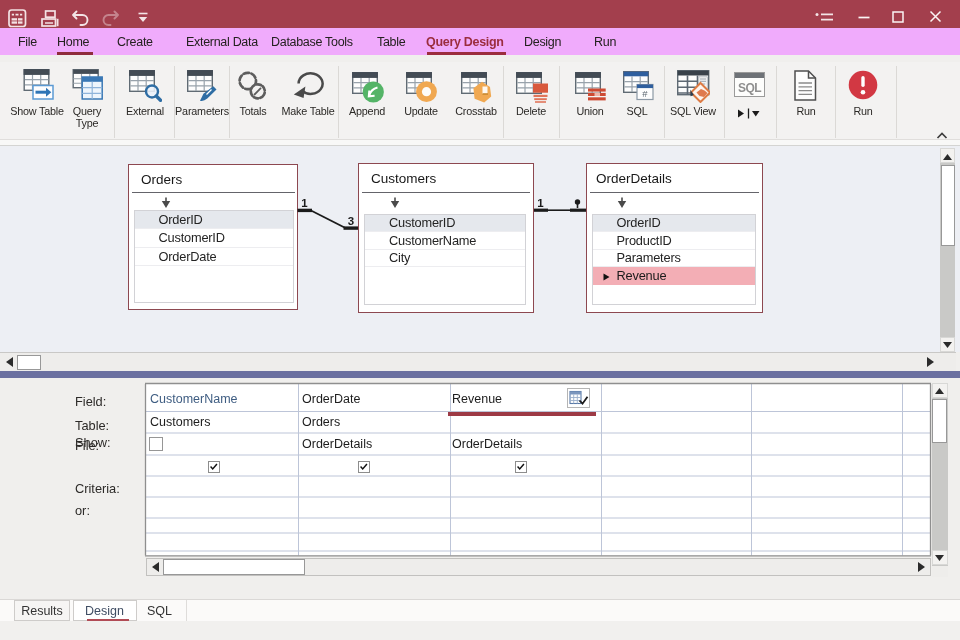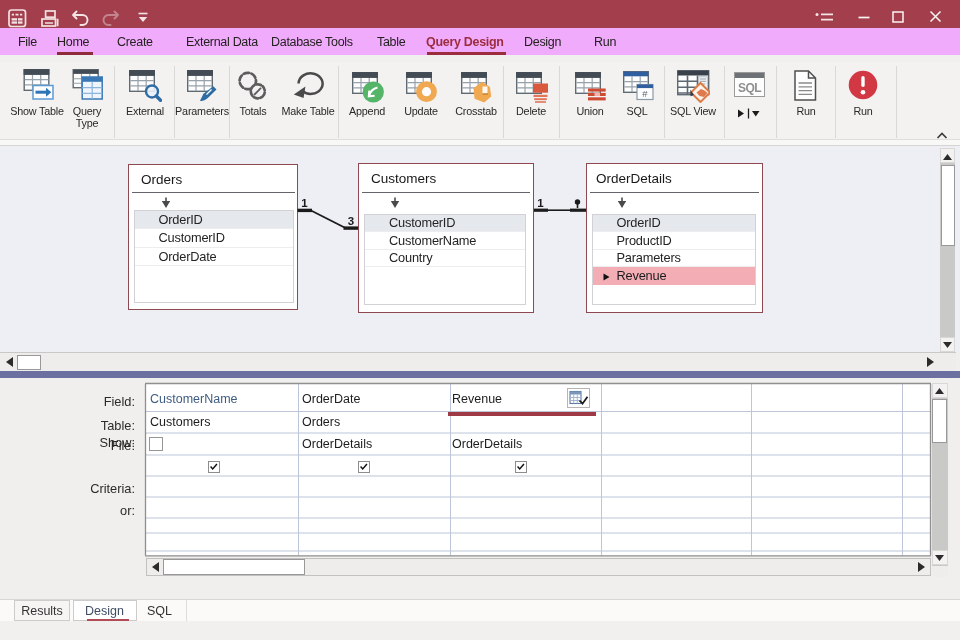--- a/index.html
+++ b/index.html
@@ -22,21 +22,21 @@
 .ttitle{position:absolute;left:12px;top:7px;font-size:13.5px;color:#181818}
 .tline{position:absolute;left:3px;height:1px;background:#64646a}
 .tlist{position:absolute;border:1px solid #d2d2d6;background:#fff}
 .trow{position:relative;font-size:12.8px;letter-spacing:-0.2px;color:#242424;padding-left:24px;border-bottom:1px solid #ededf0;display:flex;align-items:center}
 .trow.hl{background:#e5e8ed}
 .trow.pink{background:#f3aeb5;border-bottom:1px solid #f3aeb5;color:#1b1b1b}
 
 .sbtrack{position:absolute;background:#eeedeb}
 .sbthumb{position:absolute;background:#fff;border:1px solid #989898}
 
-.glab{position:absolute;font-size:12.8px;color:#2c2a28;text-align:right;width:60px}
+.glab{position:absolute;font-size:12.8px;color:#2c2a28;width:60px}
 .gtext{position:absolute;font-size:12.5px;color:#1d1d1d;white-space:nowrap}
 .cb{position:absolute;width:11.5px;height:11.5px;background:#fff;border:1px solid #8d8d8d;display:flex;align-items:center;justify-content:center}
 
 #tabbar{position:absolute;left:0;top:599px;width:960px;height:22px;background:#fbfaf9;border-top:1px solid #dad8d6}
 .tab{position:absolute;top:0;height:21px;border:1px solid #cecccA;font-size:12.5px;color:#333;display:flex;align-items:center;justify-content:center}
 #footer{position:absolute;left:0;top:621px;width:960px;height:19px;background:#f1f0ee}
 </style></head><body>
 <div id="app">
 <div id="tbar">
 <svg class="abs" style="left:8px;top:9px" width="19" height="19" viewBox="0 0 19 19">
@@ -257,21 +257,21 @@
 <div class="tbox" style="left:358px;top:15px;width:176px;height:150px">
 <div class="ttitle">Customers</div>
 <div class="tline" style="top:28px;width:168px"></div>
 <svg class="abs" style="left:31px;top:33px" width="10" height="12" viewBox="0 0 10 12">
           <path d="M5 0.5 V4" stroke="#4a4a4a" stroke-width="1.6"></path>
           <polygon points="0.8,4 9.2,4 5,11" fill="#4a4a4a"></polygon>
         </svg>
 <div class="tlist" style="left:5px;top:49.5px;width:162px;height:91px">
 <div class="trow hl" style="height:17.5px">CustomerID</div>
 <div class="trow" style="height:17.5px">CustomerName</div>
-<div class="trow" style="height:17.5px">Country</div>
+<div class="trow" style="height:17.5px">City</div>
 </div>
       </div>
 <div class="tbox" style="left:586px;top:15px;width:177px;height:150px">
 <div class="ttitle" style="left:9px">OrderDetails</div>
 <div class="tline" style="top:28px;width:169px"></div>
 <svg class="abs" style="left:30px;top:33px" width="10" height="12" viewBox="0 0 10 12">
           <path d="M5 0.5 V4" stroke="#4a4a4a" stroke-width="1.6"></path>
           <polygon points="0.8,4 9.2,4 5,11" fill="#4a4a4a"></polygon>
         </svg>
 <div class="tlist" style="left:4.5px;top:49.5px;width:164px;height:91.5px">

